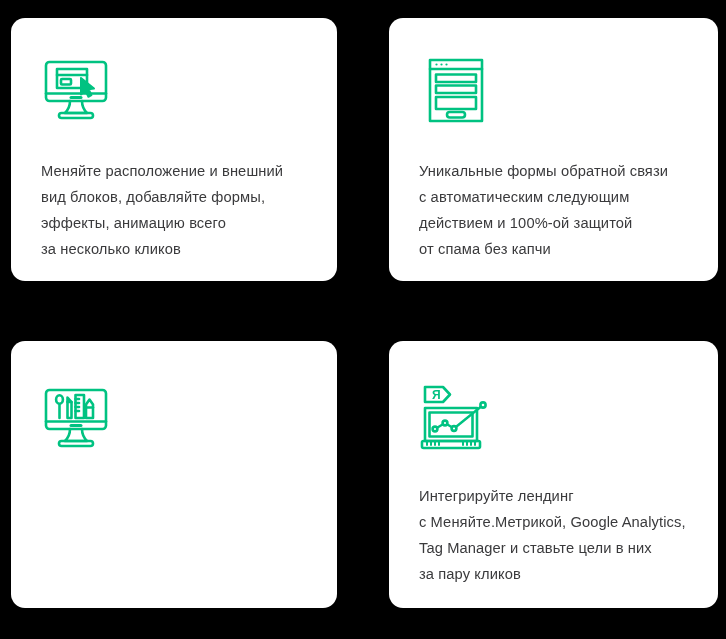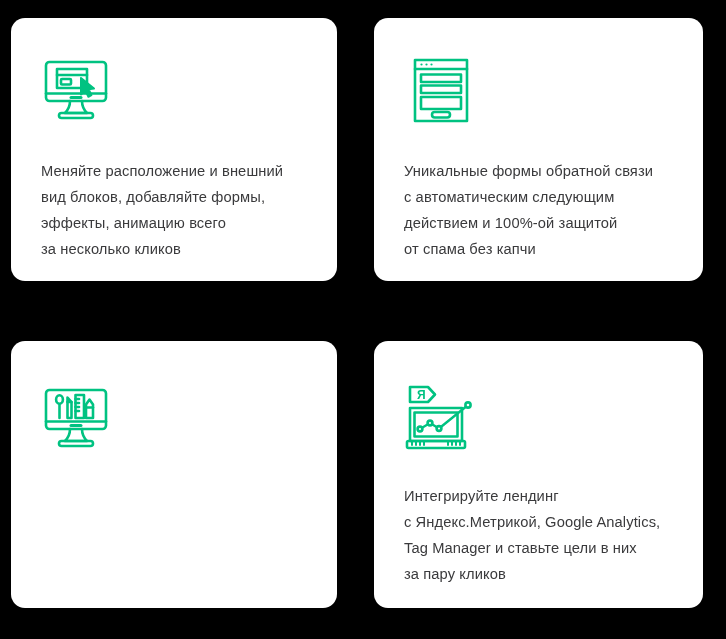--- a/index.html
+++ b/index.html
@@ -22,21 +22,21 @@
   .card {
     position: absolute;
     background: #ffffff;
     border-radius: 14px;
     box-sizing: border-box;
     box-shadow: 0 6px 14px rgba(0,0,0,0.35);
     overflow: hidden;
   }
   
   .card.col-1 { left: 11px;  width: 326px; }
-  .card.col-2 { left: 374px; width: 329px; }
+  .card.col-2 { left: 389px; width: 329px; }
   .card.row-1 { top: 18px;   height: 263px; }
   .card.row-2 { top: 341px;  height: 267px; }
 
   .card-icon {
     position: absolute;
     left: 30px;
     top: 37px;
     width: 74px;
     height: 74px;
   }
@@ -157,18 +157,18 @@
         <line x1="56" y1="58" x2="56" y2="62" stroke-width="2"></line>
 
         <polyline points="16,46 26,40 35,45.5 64,22" stroke-width="2.4"></polyline>
         <circle cx="16" cy="46" r="2.4" fill="#ffffff"></circle>
         <circle cx="26" cy="40" r="2.4" fill="#ffffff"></circle>
         <circle cx="35" cy="45.5" r="2.4" fill="#ffffff"></circle>
         <circle cx="64" cy="22" r="2.6" fill="#ffffff"></circle>
       </svg>
     </span>
     <div class="card-text">Интегрируйте лендинг
-с Яндекс.Метрикой, Google Analytics,
+с Меняйте.Метрикой, Google Analytics,
 Tag Manager и ставьте цели в них
 за пару кликов</div>
   </div>
 
 </div>
 
 </body></html>

